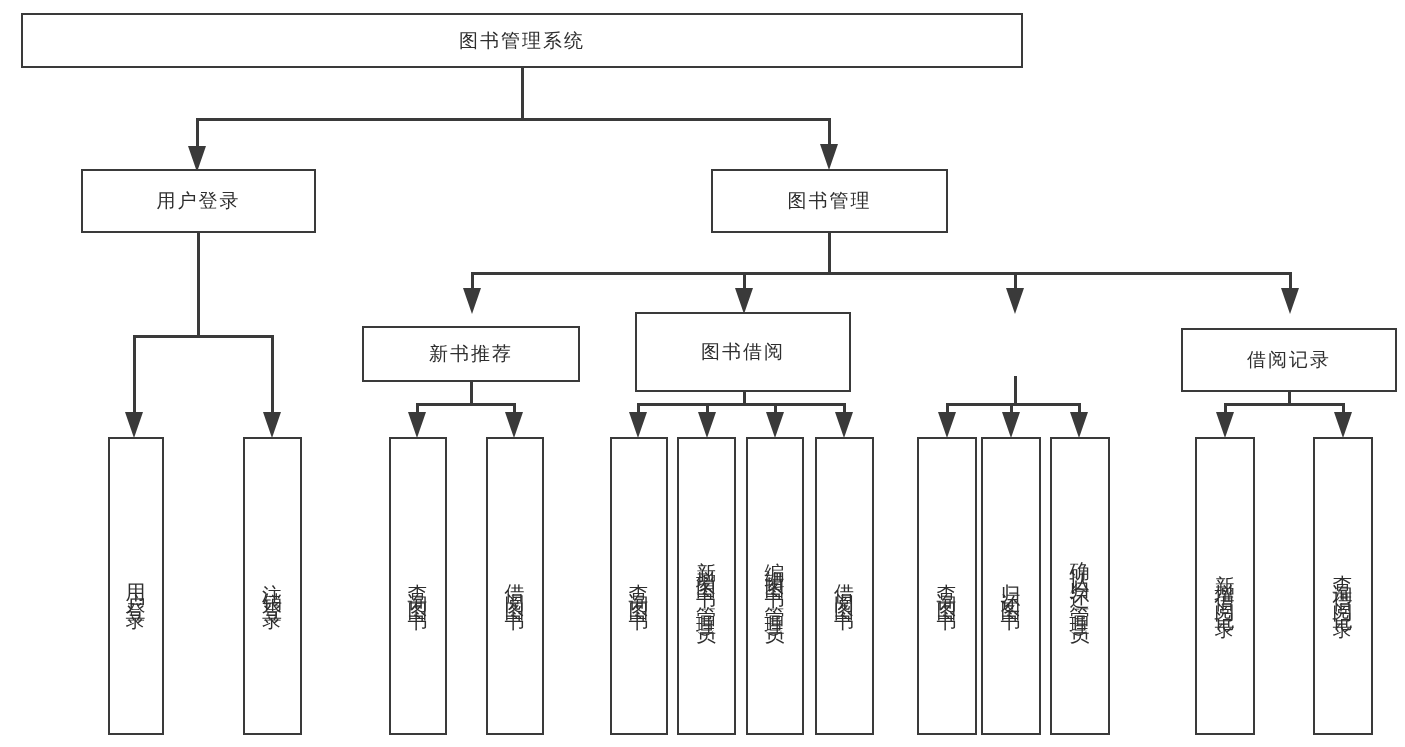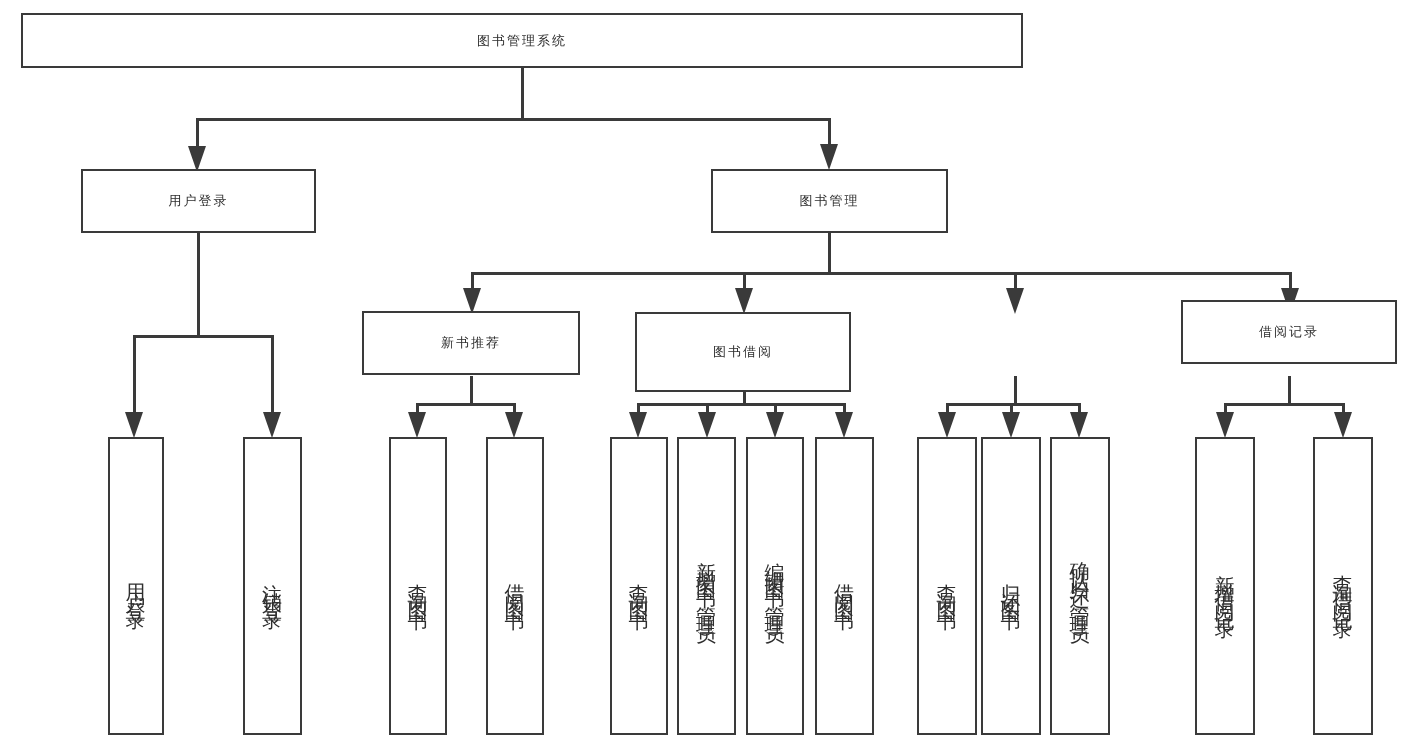--- a/index.html
+++ b/index.html
@@ -13,21 +13,21 @@
     position:relative;width:1405px;height:747px;background:var(--bg);
     font-family:"DejaVu Sans","Liberation Sans",sans-serif;
     color:var(--text);overflow:hidden;
   }
   .node{
     position:absolute;background:var(--bg);
     border:2.5px solid var(--line);
     display:flex;align-items:center;justify-content:center;
     box-sizing:border-box;color:var(--text);
   }
-  .node.h{font-size:13px;letter-spacing:2px;white-space:nowrap;}
+  .node.h{font-size:19px;letter-spacing:2px;white-space:nowrap;}
   .vtext{
     writing-mode:vertical-rl;text-orientation:mixed;
     font-size:20px;letter-spacing:0.45em;line-height:1;
     color:var(--text);
   }
   .hline{position:absolute;height:3px;background:var(--line);}
   .vline{position:absolute;width:3px;background:var(--line);}
   .ahead{
     position:absolute;width:0;height:0;
     border-left:9px solid transparent;border-right:9px solid transparent;
@@ -100,23 +100,23 @@
   <div class="vline" style="left:1224px;top:403px;height:12px"></div>
   <div class="ahead" style="left:1216px;top:412px"></div>
   <div class="vline" style="left:1342px;top:403px;height:12px"></div>
   <div class="ahead" style="left:1334px;top:412px"></div>
 
   <div class="node h" style="left:21px;top:13px;width:1002px;height:55px">图书管理系统</div>
 
   <div class="node h" style="left:81px;top:169px;width:235px;height:64px">用户登录</div>
   <div class="node h" style="left:711px;top:169px;width:237px;height:64px">图书管理</div>
 
-  <div class="node h" style="left:362px;top:311px;width:218px;height:64px">新书推荐</div>
+  <div class="node h" style="left:362px;top:326px;width:218px;height:56px">新书推荐</div>
   <div class="node h" style="left:635px;top:312px;width:216px;height:80px">图书借阅</div>
-  <div class="node h" style="left:1181px;top:300px;width:216px;height:64px">借阅记录</div>
+  <div class="node h" style="left:1181px;top:328px;width:216px;height:64px">借阅记录</div>
 
   <div class="node" style="left:108px;top:437px;width:56px;height:298px">
     <span class="vtext">用户登录</span>
   </div>
   <div class="node" style="left:243px;top:437px;width:59px;height:298px">
     <span class="vtext">注销登录</span>
   </div>
 
   <div class="node" style="left:389px;top:437px;width:58px;height:298px">
     <span class="vtext">查询图书</span>

